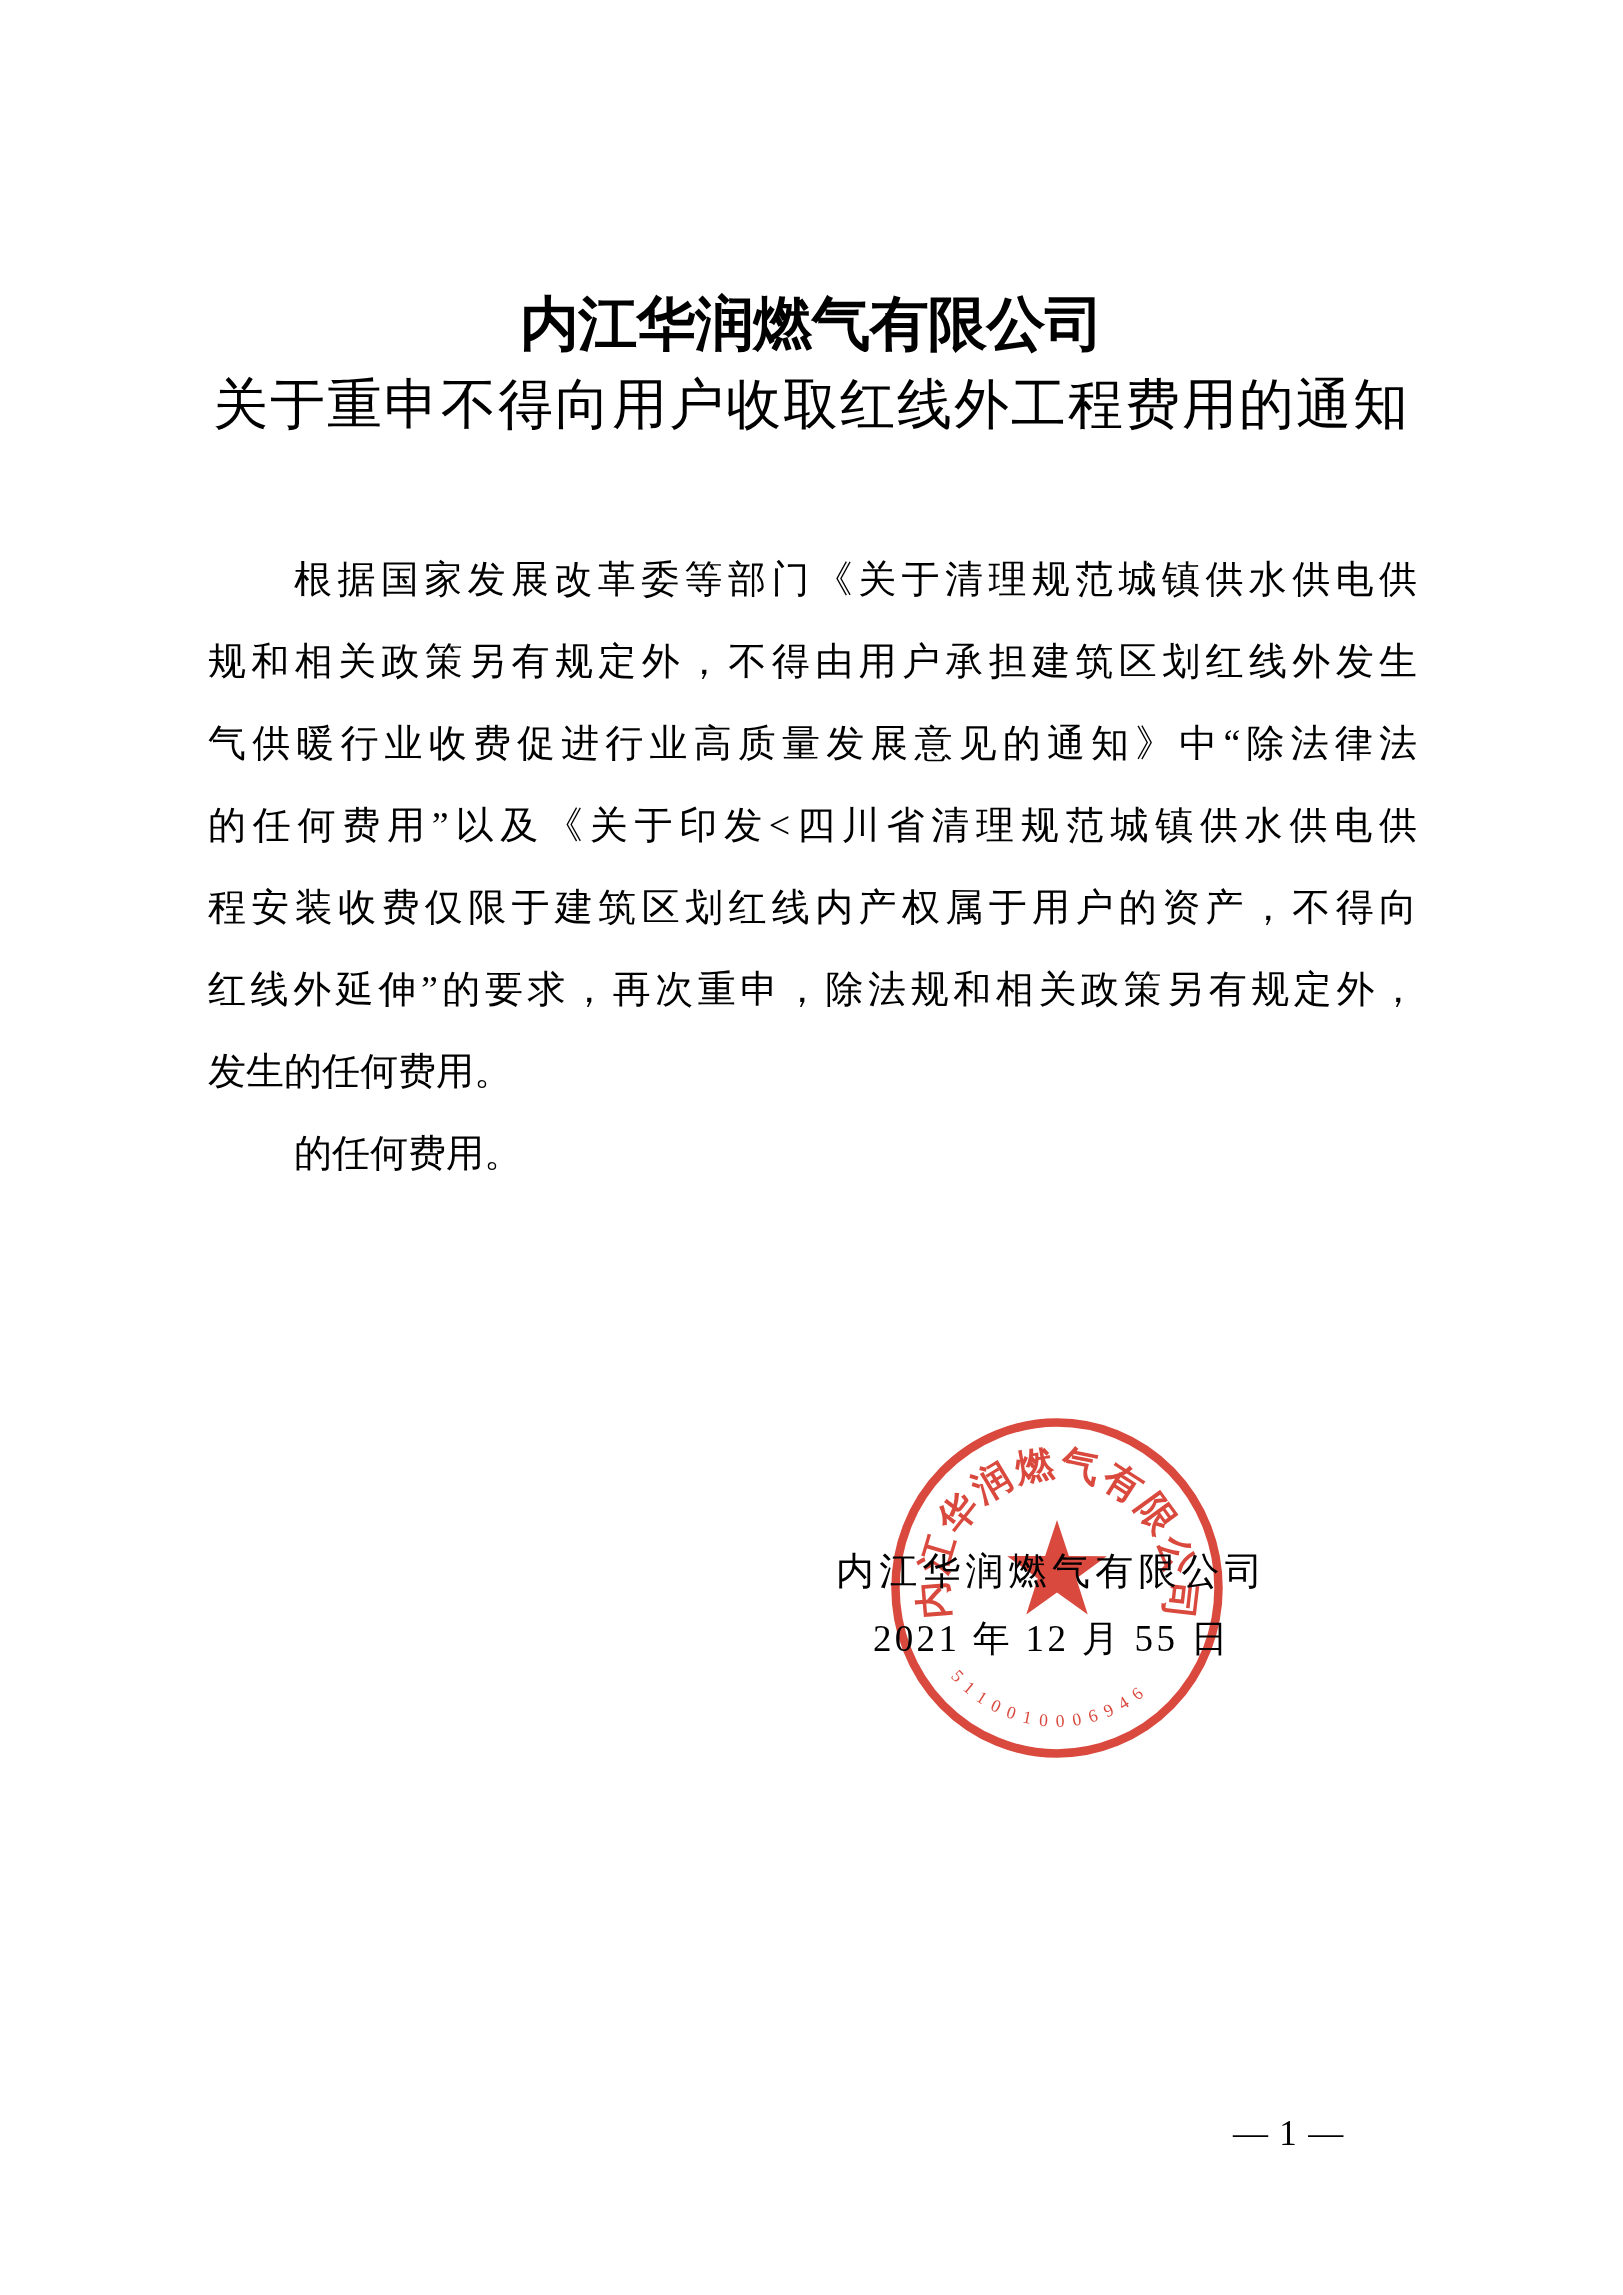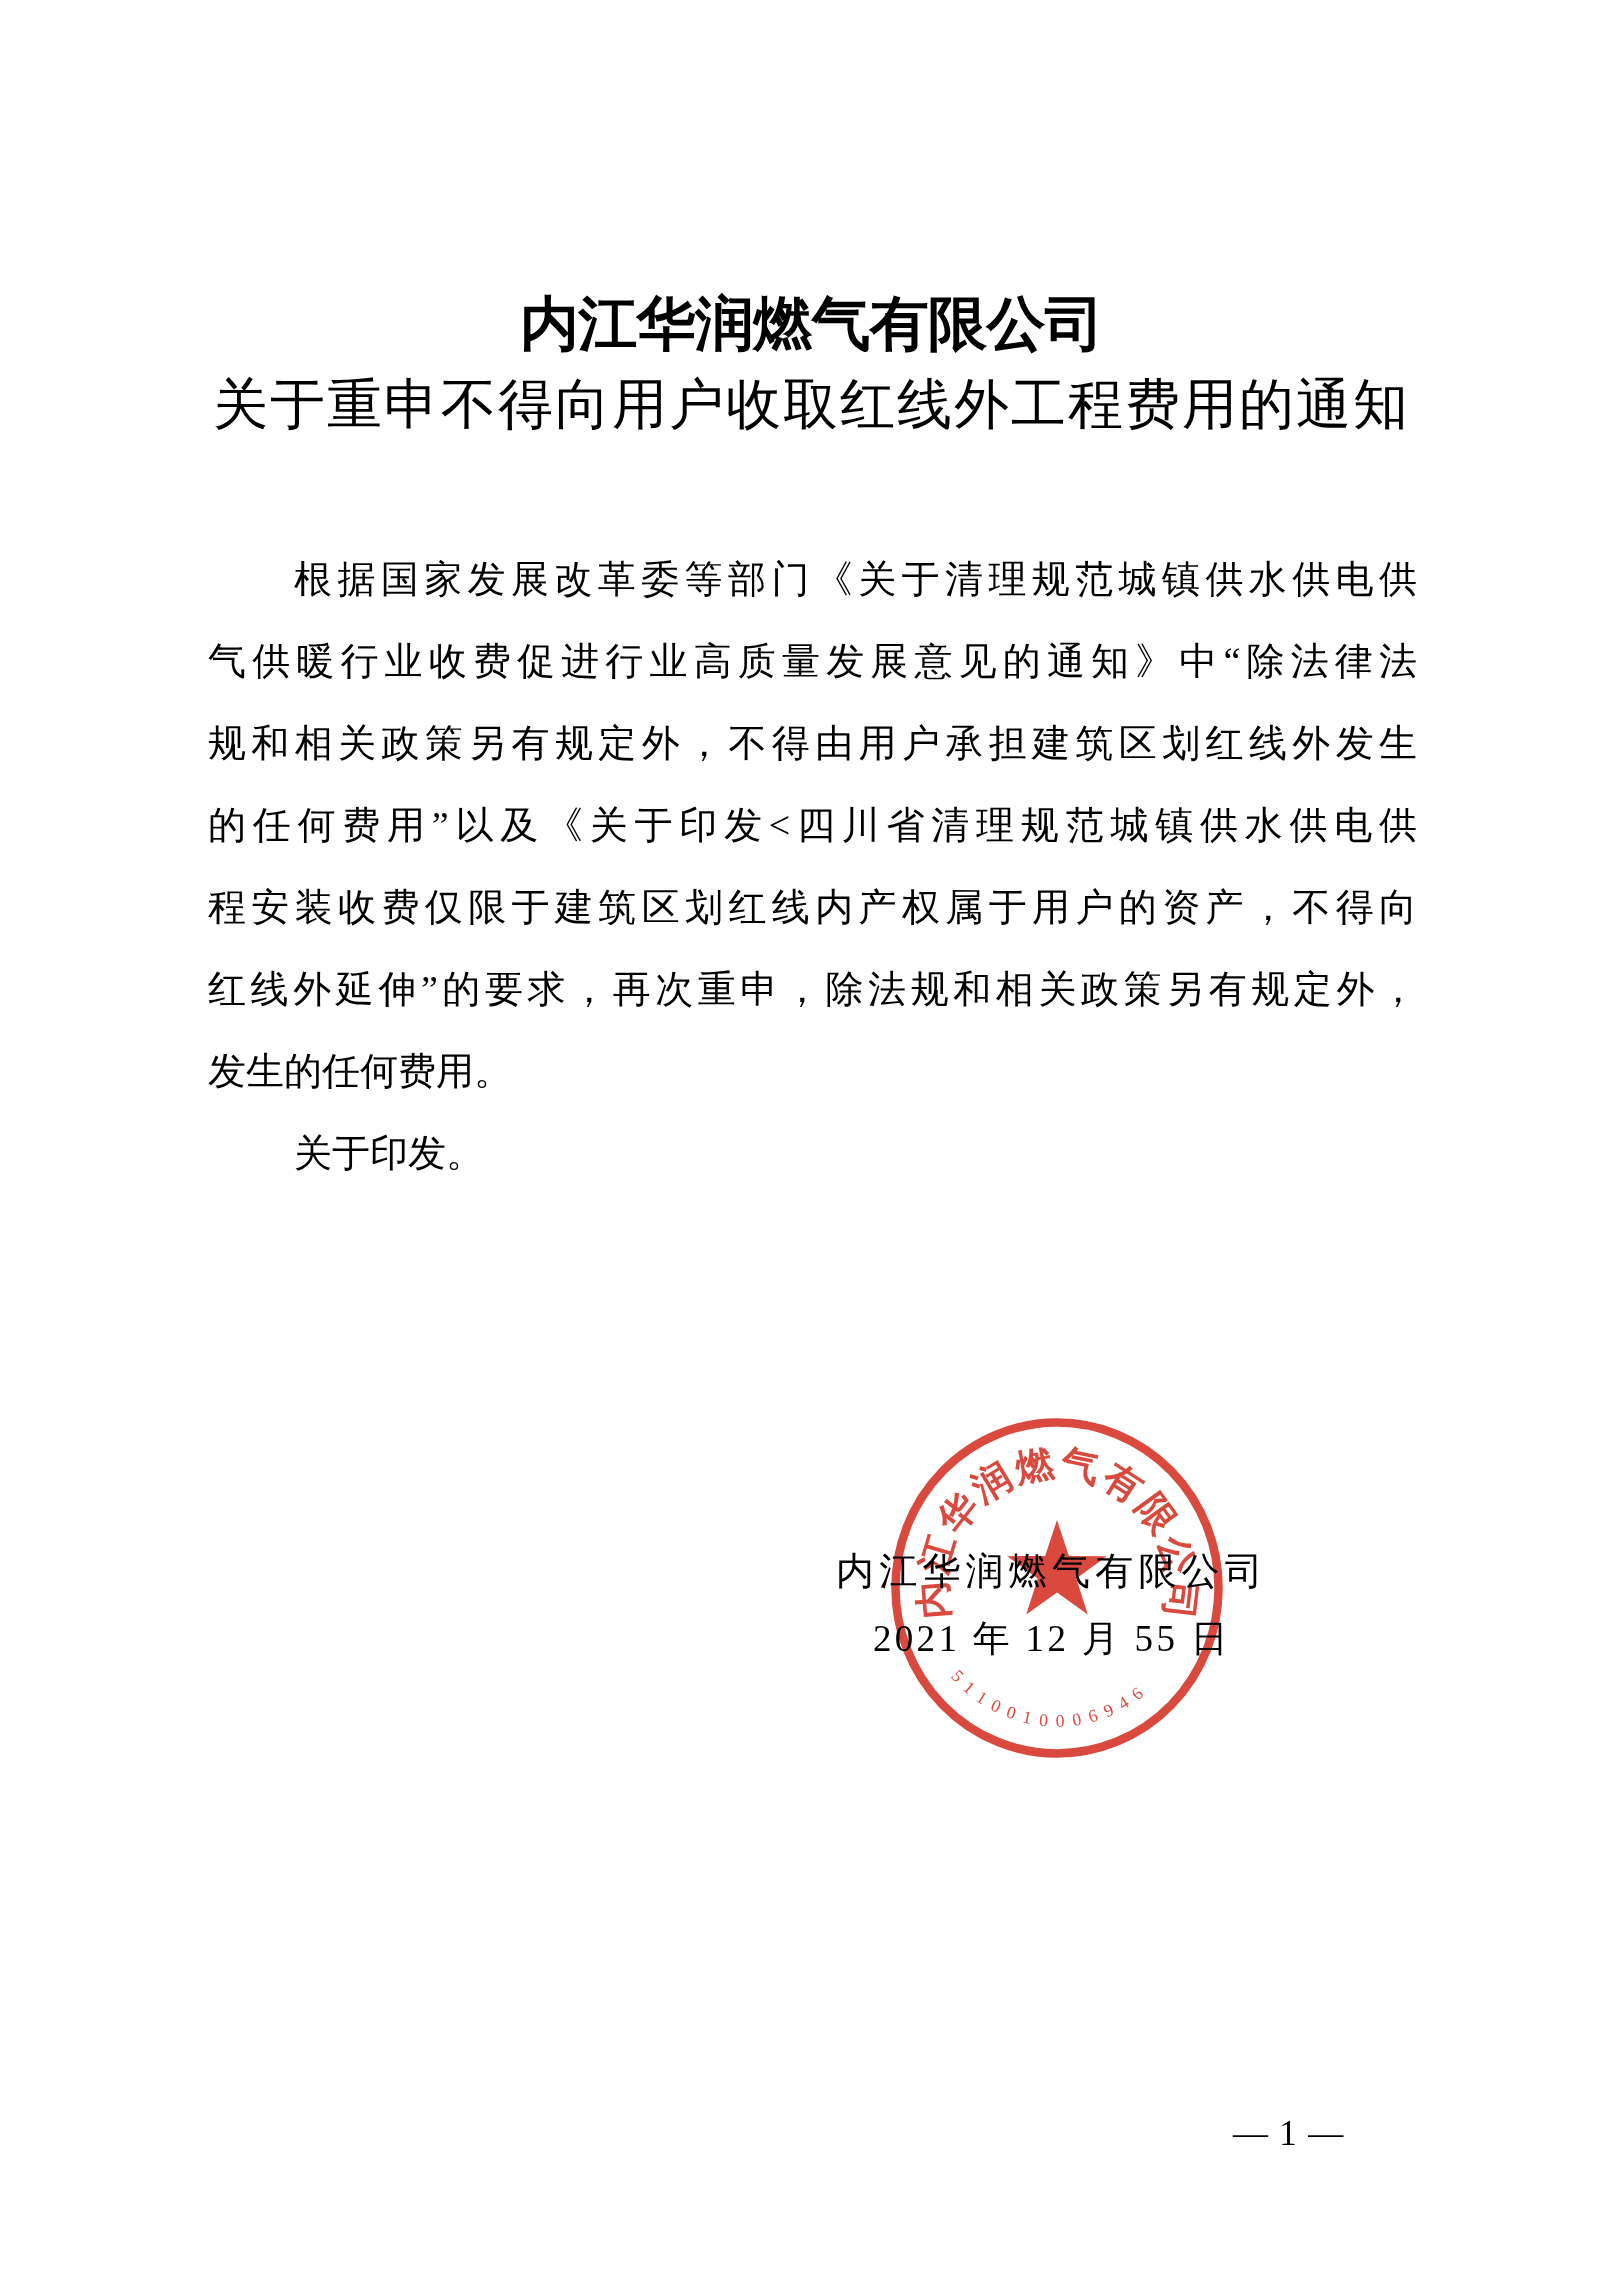--- a/index.html
+++ b/index.html
@@ -104,27 +104,27 @@
 
 <div class="page">
 
   <div class="title-block">
     <div class="title-line1">内江华润燃气有限公司</div>
     <div class="title-line2">关于重申不得向用户收取红线外工程费用的通知</div>
   </div>
 
   <div class="body-block">
     <div class="body-line indent">根据国家发展改革委等部门《关于清理规范城镇供水供电供</div>
+    <div class="body-line">规和相关政策另有规定外，不得由用户承担建筑区划红线外发生</div>
     <div class="body-line">气供暖行业收费促进行业高质量发展意见的通知》中“除法律法</div>
-    <div class="body-line">规和相关政策另有规定外，不得由用户承担建筑区划红线外发生</div>
     <div class="body-line">的任何费用”以及《关于印发&lt;四川省清理规范城镇供水供电供</div>
     <div class="body-line">程安装收费仅限于建筑区划红线内产权属于用户的资产，不得向</div>
     <div class="body-line">红线外延伸”的要求，再次重申，除法规和相关政策另有规定外，</div>
     <div class="body-line short">发生的任何费用。</div>
-    <div class="body-line indent short">关于印发。</div>
+    <div class="body-line indent short">的任何费用。</div>
   </div>
 
   <svg class="seal" viewBox="0 0 520 528" aria-hidden="true">
     <ellipse cx="260" cy="264" rx="247" ry="253" fill="none" stroke-width="13" stroke="#d63a2e"></ellipse>
     <path id="sealTextArc" d="M 98.3 316.5 A 170 170 0 1 1 421.7 316.5" fill="none"></path>
     <path id="sealCodeArc" d="M 90.7 391.6 A 212 212 0 0 0 429.3 391.6" fill="none"></path>
     <polygon points="260,160 278.2,214.9 336.1,215.3 289.5,249.6 307,304.7 260,271 213,304.7 230.5,249.6 183.9,215.3 241.8,214.9" fill="#d63a2e"></polygon>
     <text class="arc-company" fill="#d63a2e">
       <textPath href="#sealTextArc" startOffset="8">内江华润燃气有限公司</textPath>
     </text>

